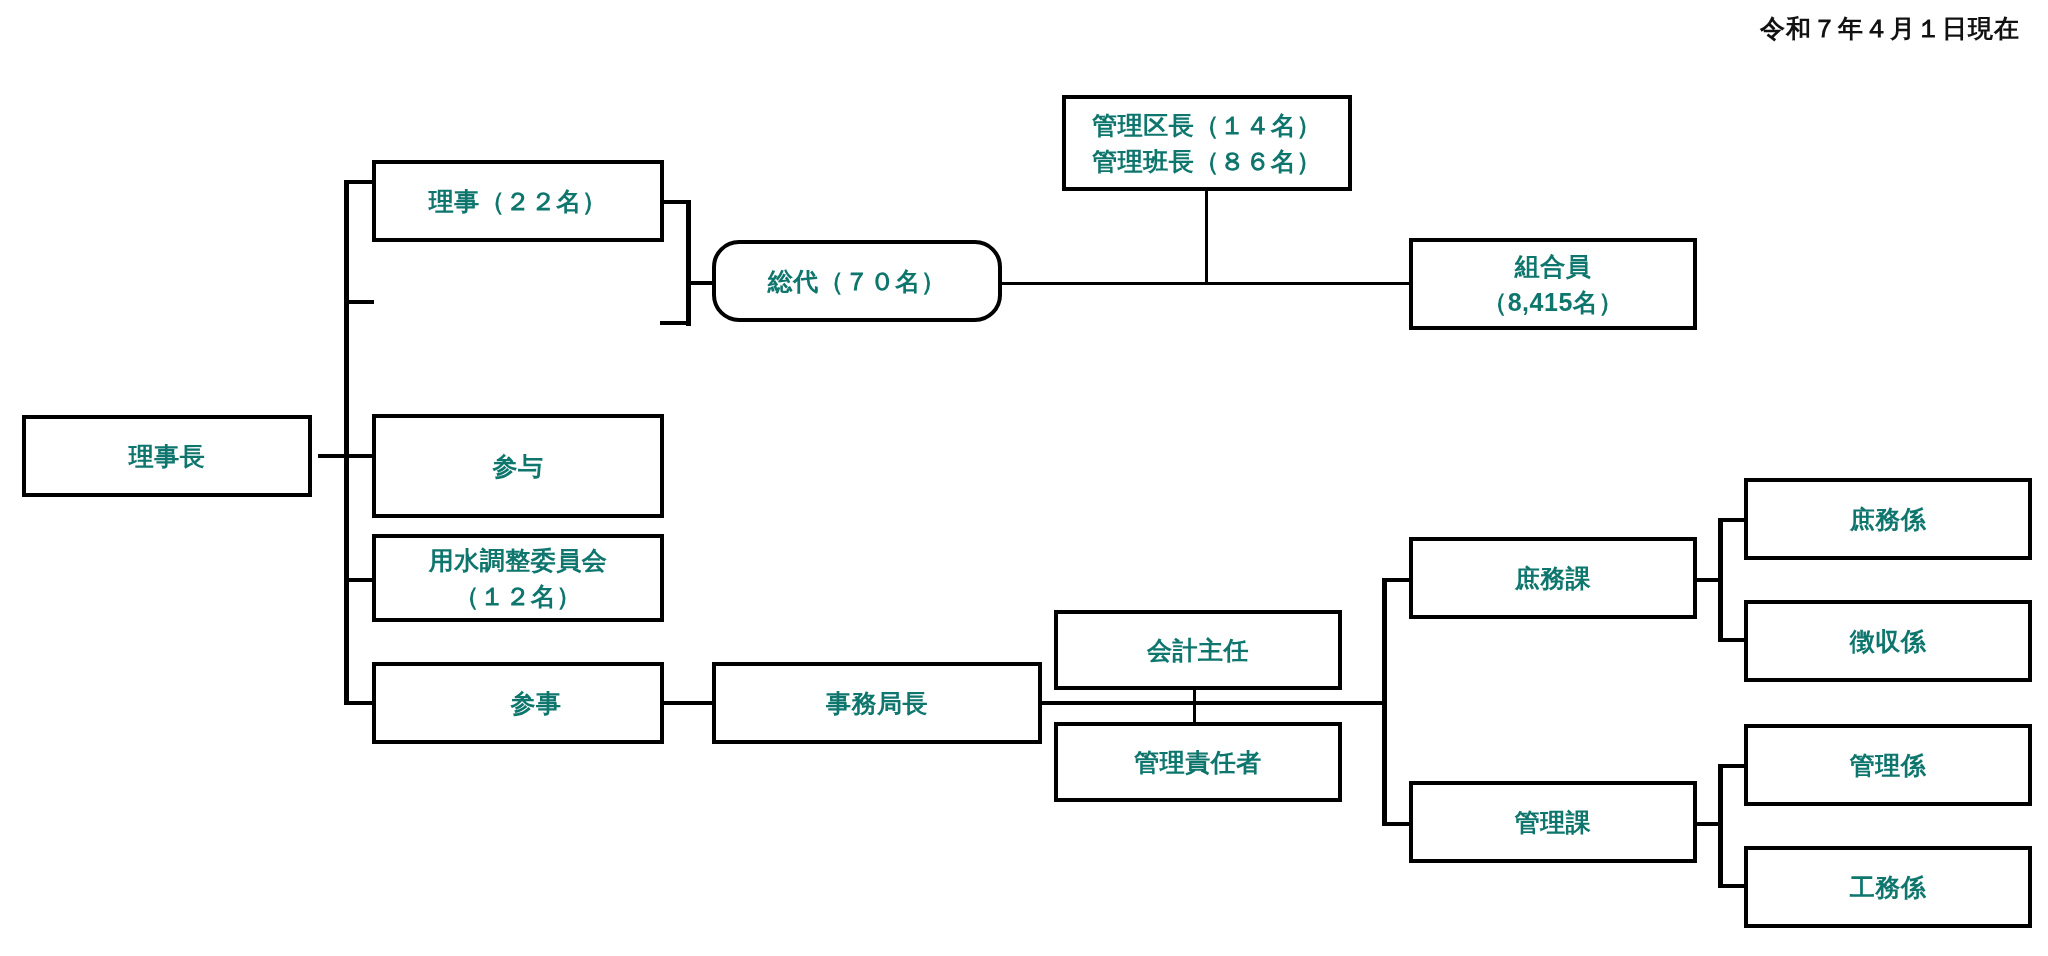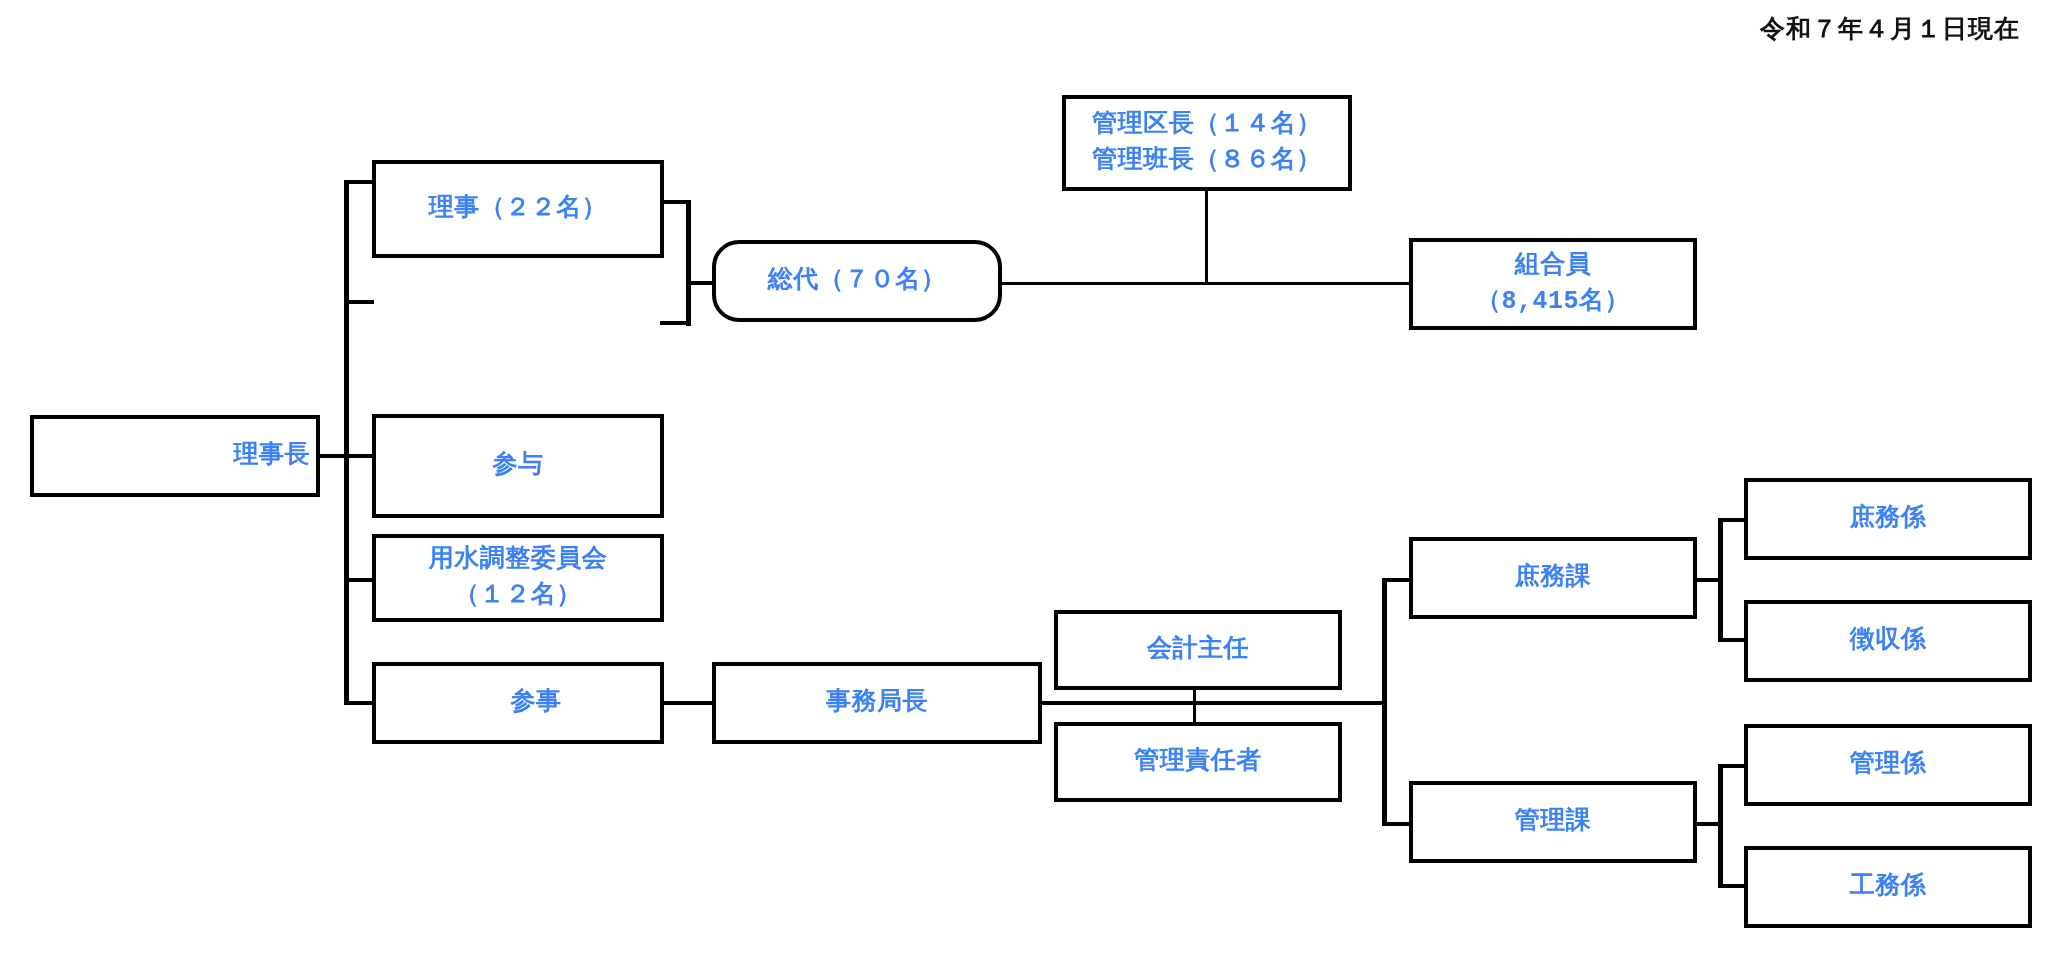--- a/index.html
+++ b/index.html
@@ -26,26 +26,25 @@
     background: #ffffff;
     display: flex;
     align-items: center;
     justify-content: center;
     text-align: center;
     z-index: 5;
   }
   .box .lbl {
     font-size: 25px;
     font-weight: bold;
-    color: #3b82f6;
+    color: #0f766e;
     line-height: 1.45;
     letter-spacing: 0.5px;
     white-space: pre-line;
     padding: 0 6px;
-    font-family: Liberation Mono, monospace;
   }
   
   .hline {
     position: absolute;
     background: #000000;
     height: 4px;
     z-index: 2;
   }
   .vline {
     position: absolute;
@@ -77,39 +76,39 @@
     white-space: nowrap;
   }
 </style>
 </head>
 <body>
 
 <div id="canvas">
 
   <div id="date-stamp">令和７年４月１日現在</div>
 
-  <div class="box" style="left:30px; top:415px; width:290px; height:82px;justify-content:flex-end;">
+  <div class="box" style="left:22px; top:415px; width:290px; height:82px;">
     <span class="lbl">理事長</span>
   </div>
 
   <div class="hline" style="left:318px; top:454px; width:30px;"></div>
 
   <div class="vline" style="left:344px; top:180px; width:5px; height:525px;"></div>
 
   <div class="hline" style="left:344px; top:180px; width:30px;"></div>
 
   <div class="hline" style="left:344px; top:300px; width:30px;"></div>
 
   <div class="hline" style="left:344px; top:454px; width:30px;"></div>
 
   <div class="hline" style="left:344px; top:578px; width:30px;"></div>
 
   <div class="hline" style="left:344px; top:701px; width:30px;"></div>
 
-  <div class="box" style="left:372px; top:160px; width:292px; height:98px;">
+  <div class="box" style="left:372px; top:160px; width:292px; height:82px;">
     <span class="lbl">理事（２２名）</span>
   </div>
 
 
   <div class="box" style="left:372px; top:414px; width:292px; height:104px;">
     <span class="lbl">参与</span>
   </div>
 
   <div class="box" style="left:372px; top:534px; width:292px; height:88px;">
     <span class="lbl">用水調整委員会

